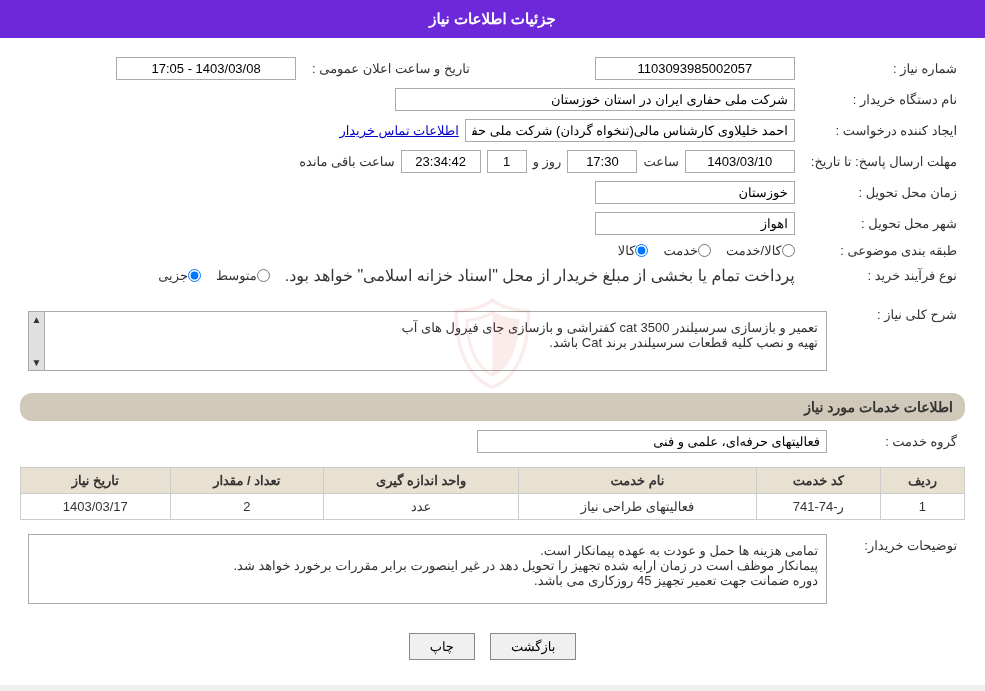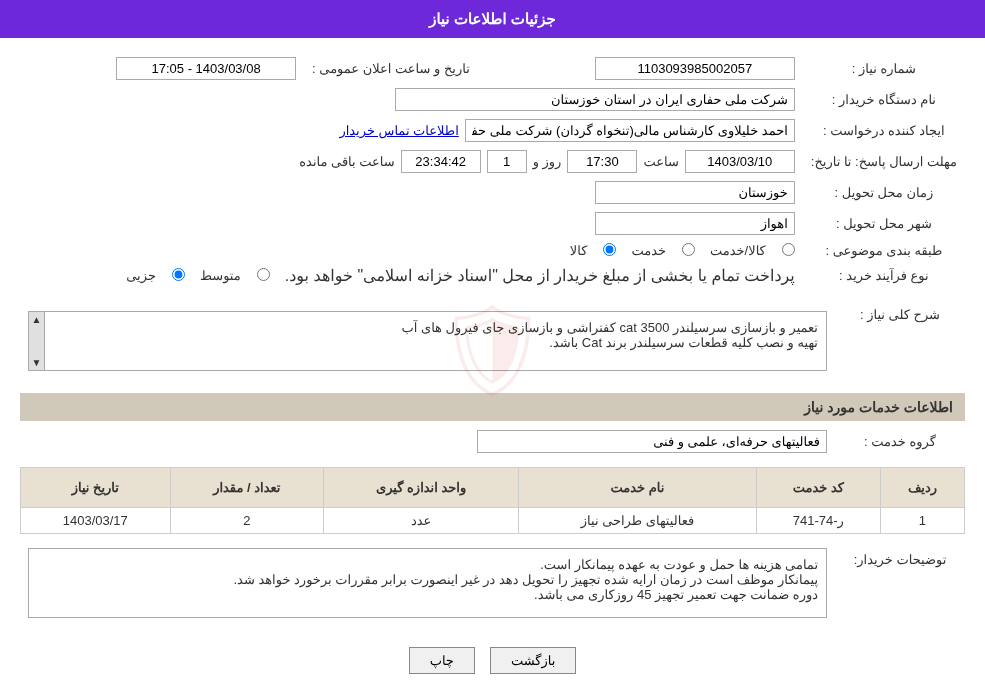--- a/index.html
+++ b/index.html
@@ -30,21 +30,21 @@
     .info-table {
       width: 100%;
       border-collapse: collapse;
       margin-bottom: 10px;
     }
     .info-table td {
       padding: 4px 8px;
       vertical-align: middle;
     }
     .label-cell {
-      text-align: center;
+      text-align: right;
       color: #333;
       white-space: nowrap;
       font-weight: normal;
       width: 130px;
     }
     .value-cell {
       text-align: right;
     }
     .input-box {
       border: 1px solid #aaa;
@@ -59,31 +59,32 @@
       text-decoration: underline;
       cursor: pointer;
     }
     .section-title {
       background: #d0c8b8;
       color: #333;
       font-weight: bold;
       padding: 6px 12px;
       margin: 10px 0 5px 0;
       font-size: 14px;
+      border-radius: 12px;
     }
     .radio-group {
       display: flex;
       gap: 15px;
       align-items: center;
       direction: rtl;
     }
     .radio-label {
       display: flex;
-      align-items: flex-start;
-      gap: 16px;
+      align-items: center;
+      gap: 0;
     }
     .description-box {
       border: 1px solid #aaa;
       padding: 8px;
       margin: 8px 0;
       background: #fff;
       min-height: 60px;
       direction: rtl;
       text-align: right;
       font-size: 13px;
@@ -108,21 +109,21 @@
       padding: 2px;
     }
     .services-table {
       width: 100%;
       border-collapse: collapse;
       margin: 8px 0;
     }
     .services-table th {
       background: #e8e0d0;
       border: 1px solid #ccc;
-      padding: 12px 8px;
+      padding: 5px 8px;
       text-align: center;
       font-size: 13px;
     }
     .services-table td {
       border: 1px solid #ccc;
       padding: 5px 8px;
       text-align: center;
       font-size: 13px;
       background: #fff;
     }

